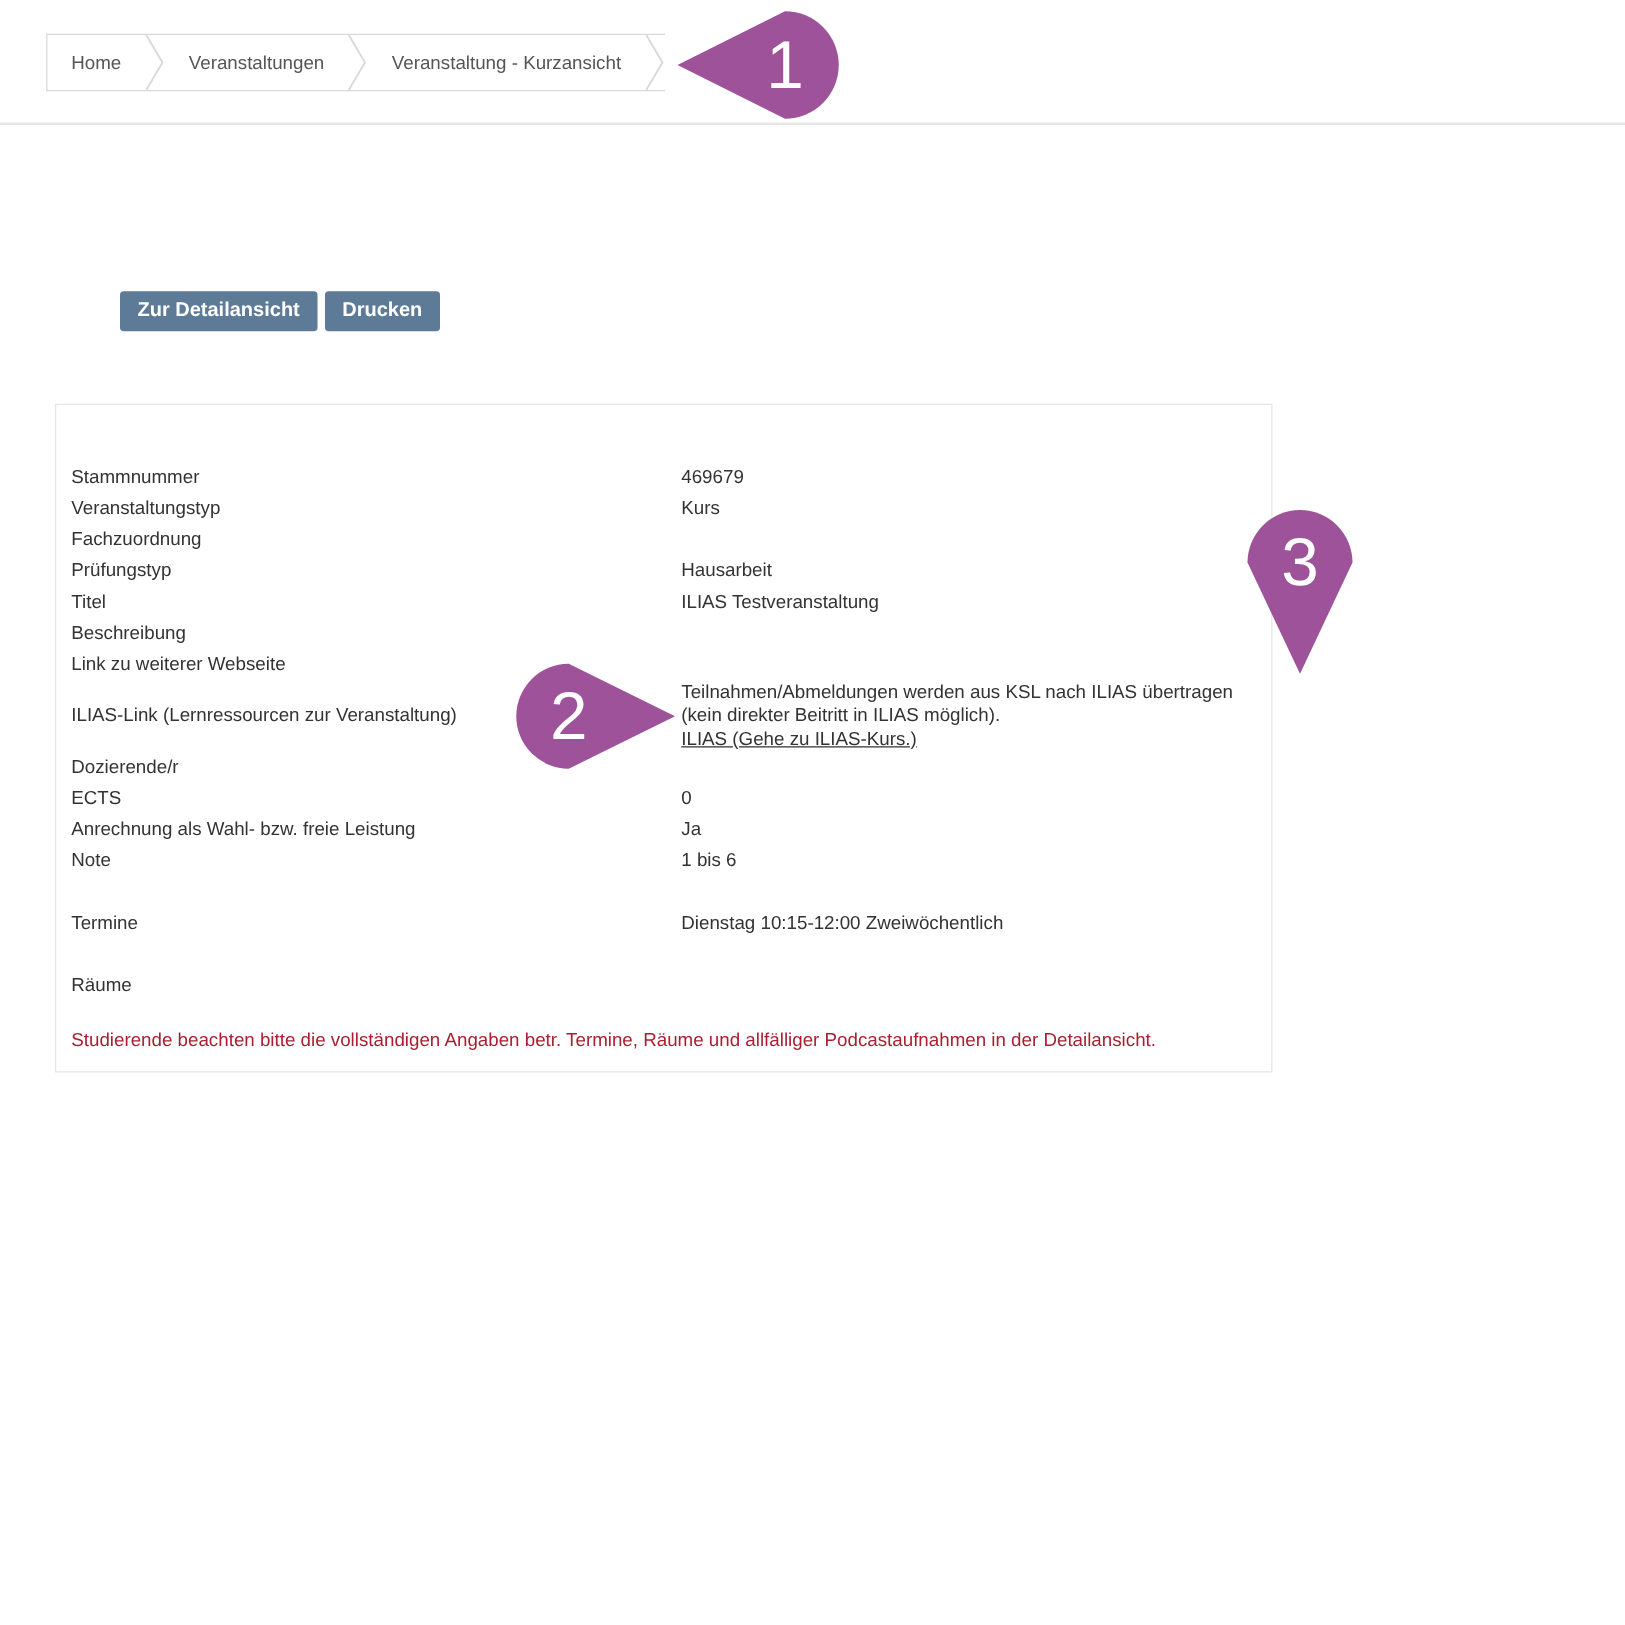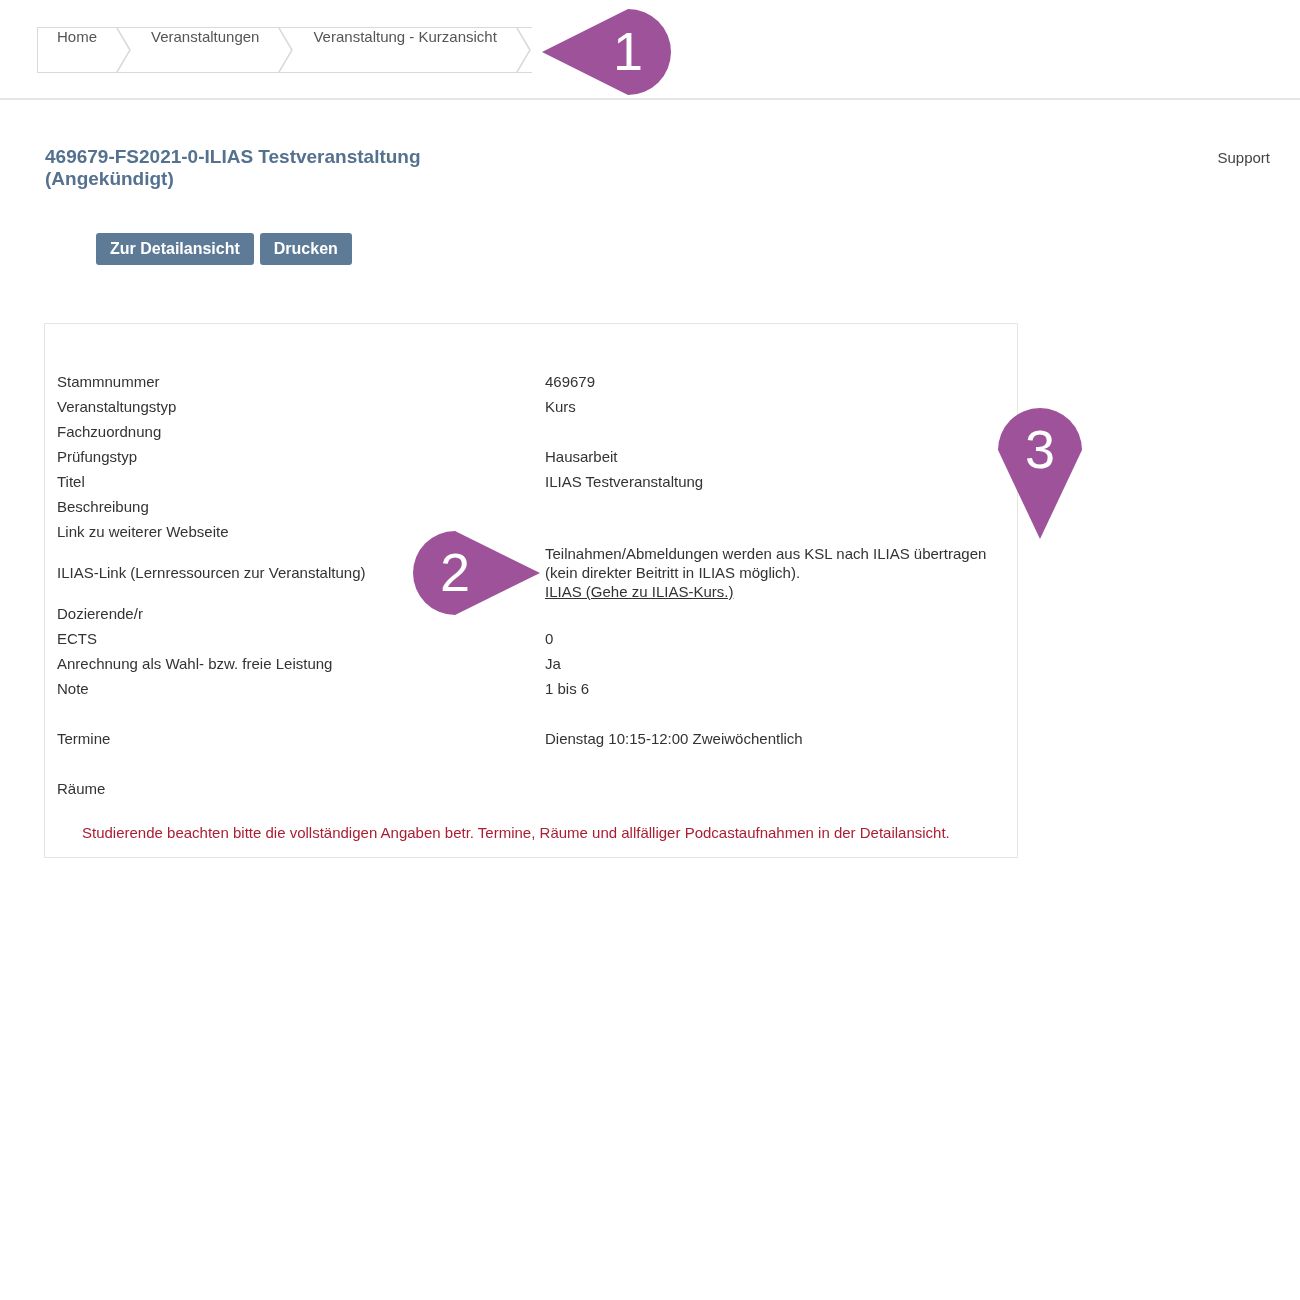--- a/index.html
+++ b/index.html
@@ -6,21 +6,21 @@
   html,body { background:#fff; }
   .screen {
     position:relative; width:1300px; height:1300px;
     background:#fff; overflow:hidden;
     font-family:"Liberation Sans", sans-serif; color:#333;
   }
 
   
   .topbar { position:absolute; top:27px; left:37px; }
   .breadcrumb {
-    display:inline-flex; align-items:flex-start; height:46px;
+    display:inline-flex; align-items:center; height:46px;
     border-top:1px solid #d9d9d9; border-bottom:1px solid #d9d9d9; border-left:1px solid #d9d9d9;
     background:#fff;
   }
   .crumb {
     display:flex; align-items:center; padding:0 19px;
     font-size:15px; color:#555; cursor:pointer; white-space:nowrap;
   }
   .crumb-sep { display:block; height:44px; width:16px; }
   .top-divider { position:absolute; top:98px; left:0; width:1300px; height:2px; background:#e6e6e6; }
 
@@ -48,21 +48,21 @@
     position:absolute; top:323px; left:44px; width:974px; height:535px;
     border:1px solid #e5e5e5; background:#fff;
     padding:45px 4px 0 12px; font-size:15px; color:#333; overflow:hidden;
   }
   .drow { display:flex; align-items:center; min-height:25px; line-height:19px; }
   .dlabel { width:488px; flex:none; padding-right:10px; }
   .dvalue { flex:1; }
   .ilias-row { min-height:44px; }
   .ilias-link { color:#333; text-decoration:underline; cursor:pointer; }
   .spacer25 { height:25px; }
-  .note { margin-top:23px; color:var(--note-red, #ab1e32); line-height:18px;margin-left:25px; }
+  .note { margin-top:23px; color:var(--note-red, #ab1e32); line-height:18px; }
 
   
   .pin { position:absolute; pointer-events:none; }
   .pin path { fill:var(--accent, #9d529a); }
   .pin text {
     fill:#fff; font-family:"Liberation Sans", sans-serif;
     font-size:54px; font-weight:400; text-anchor:middle;
   }
 </style>
 </head>
@@ -81,24 +81,20 @@
           <polyline points="1,0 14,22 1,44" fill="none" stroke="#d9d9d9" stroke-width="1.5"></polyline>
         </svg>
       <span class="crumb">Veranstaltung - Kurzansicht</span>
       <svg class="crumb-sep" width="16" height="44" viewBox="0 0 16 44">
           <polyline points="1,0 14,22 1,44" fill="none" stroke="#d9d9d9" stroke-width="1.5"></polyline>
         </svg>
     </nav>
   </div>
   <div class="top-divider"></div>
 
-  <div class="header-row">
-    <h1 class="page-title">469679-FS2021-0-ILIAS Testveranstaltung (Angekündigt)</h1>
-    <span class="support-link">Support</span>
-  </div>
 
   <div class="buttons-row">
     <button class="btn">Zur Detailansicht</button>
     <button class="btn">Drucken</button>
   </div>
 
   <div class="panel">
 
     <div class="drow">
       <div class="dlabel">Stammnummer</div>

